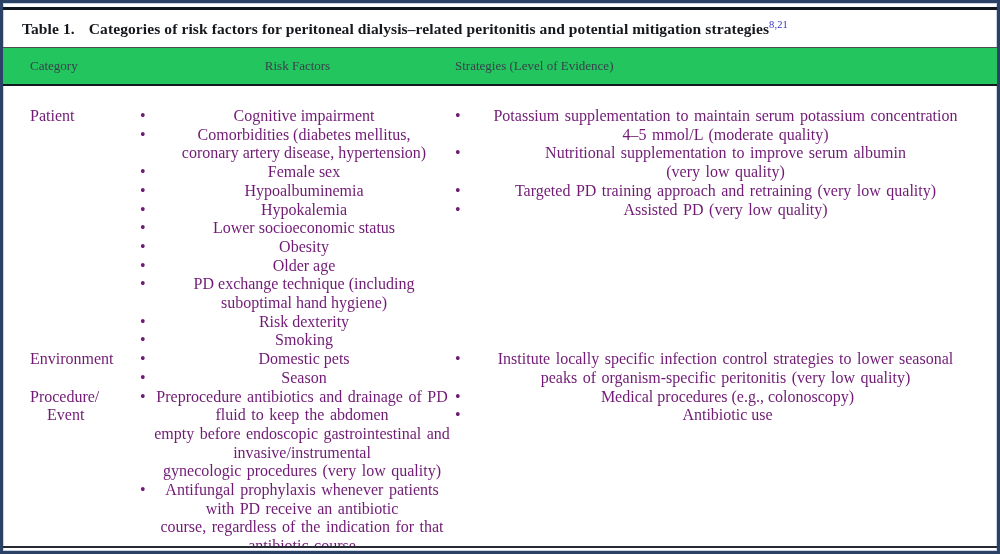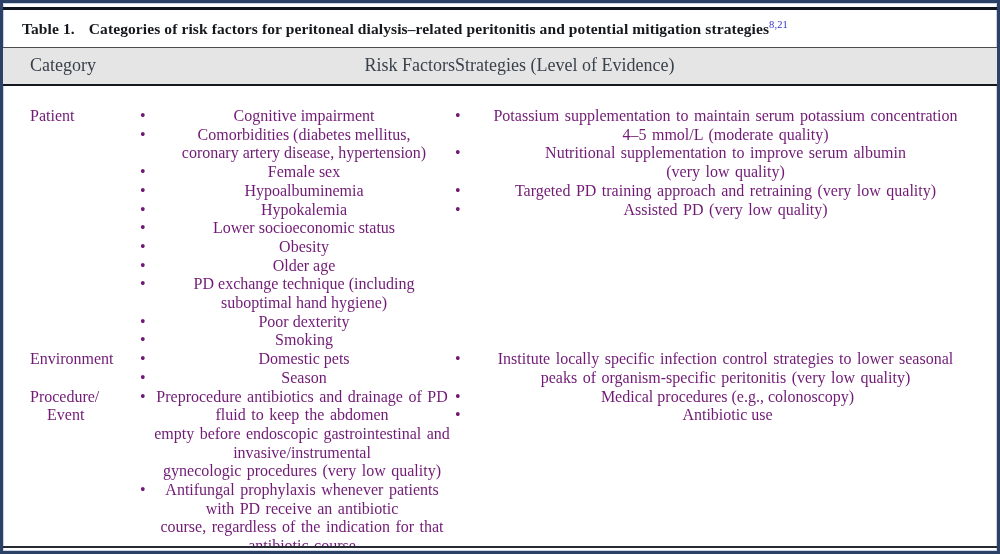--- a/index.html
+++ b/index.html
@@ -40,31 +40,31 @@
   .title-sup {
     color: #2f35c0;
     font-size: 10.5px;
     font-weight: normal;
     vertical-align: super;
     line-height: 0;
     cursor: pointer;
   }
   .header-row {
     flex: none;
-    background: #e5e5e5;
+    background: #22c55e;
     border-top: 1px solid #4d4d4d;
     border-bottom: 2px solid #14191f;
     display: grid;
     grid-template-columns: 110px 315px 1fr;
     padding: 8px 10px 9px 27px;
-    font-size: 18px;
+    font-size: 13px;
     line-height: 19px;
     color: #39424c;
   }
-  .h-risk { text-align: right; }
+  .h-risk { text-align: center; }
   .h-strat { }
   .tbody {
     flex: 1 1 auto;
     padding: 21px 10px 0 27px;
     font-size: 16px;
     line-height: 18.7px;
     color: #701a75;
     overflow: hidden;
   }
   .trow {
@@ -125,21 +125,21 @@
           <li>Comorbidities (diabetes mellitus,
 coronary artery disease, hypertension)</li>
           <li>Female sex</li>
           <li>Hypoalbuminemia</li>
           <li>Hypokalemia</li>
           <li>Lower socioeconomic status</li>
           <li>Obesity</li>
           <li>Older age</li>
           <li>PD exchange technique (including
 suboptimal hand hygiene)</li>
-          <li>Poor dexterity</li>
+          <li>Risk dexterity</li>
           <li>Smoking</li>
         </ul>
         <ul class="bullets strats">
           <li>Potassium supplementation to maintain serum potassium concentration
 4–5 mmol/L (moderate quality)</li>
           <li>Nutritional supplementation to improve serum albumin
 (very low quality)</li>
           <li>Targeted PD training approach and retraining (very low quality)</li>
           <li>Assisted PD (very low quality)</li>
         </ul>

